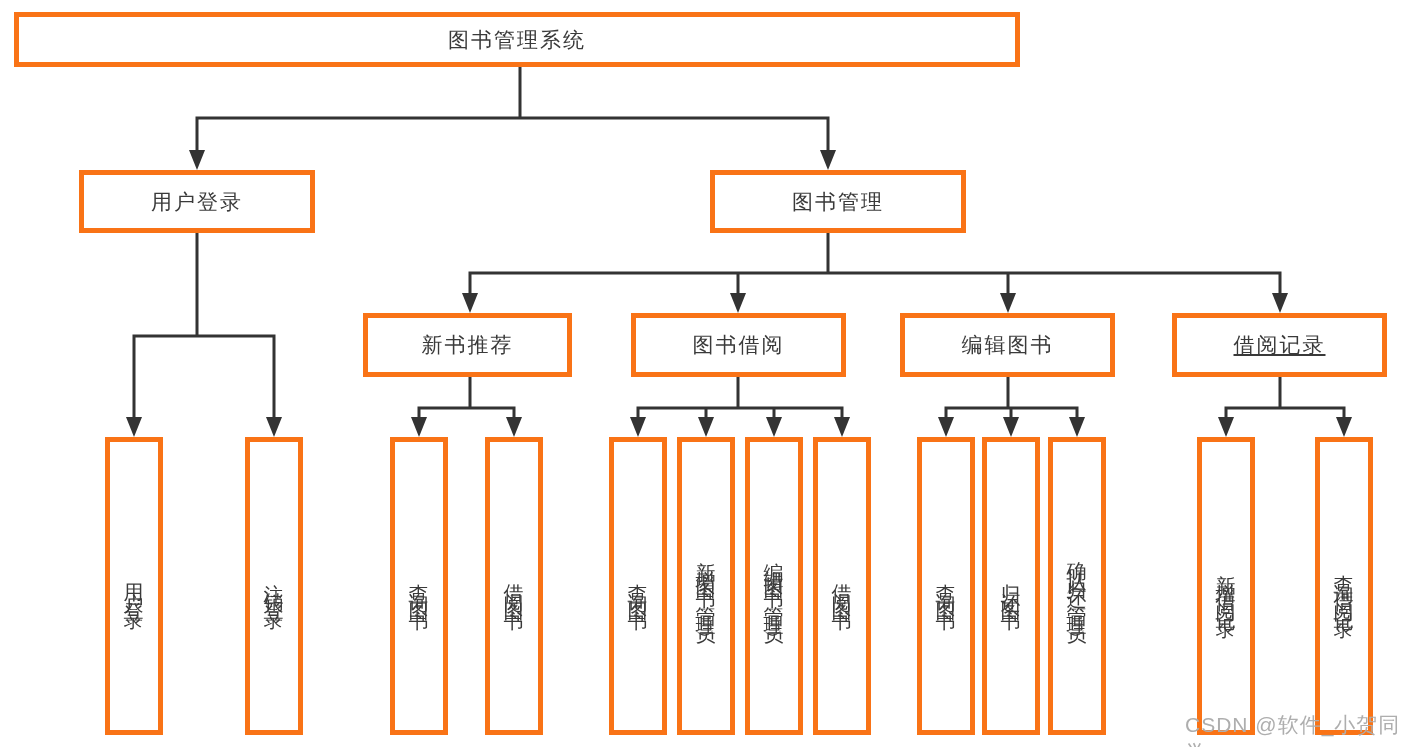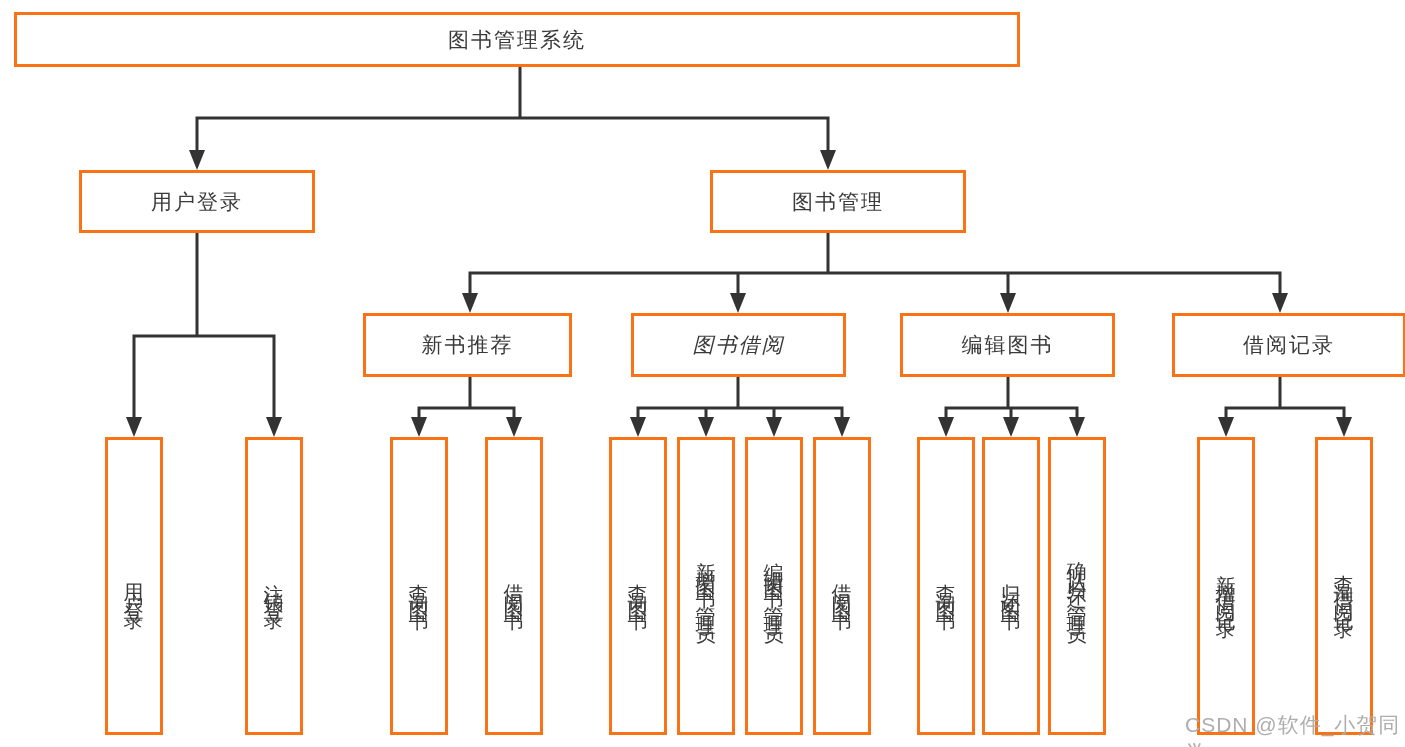--- a/index.html
+++ b/index.html
@@ -3,21 +3,21 @@
 <meta charset="utf-8">
 <style>
   html,body { margin:0; padding:0; background:#ffffff; }
   .stage {
     position:relative; width:1405px; height:747px; background:#ffffff;
     font-family:"Liberation Sans", sans-serif; overflow:hidden;
   }
   svg.connectors { position:absolute; left:0; top:0; width:1405px; height:747px; }
   .node {
     position:absolute; box-sizing:border-box;
-    border:3px solid #f97316; background:#ffffff;
+    border:5px solid #f97316; background:#ffffff;
     display:flex; align-items:center; justify-content:center;
     color:#3a3a3a; font-size:21px; letter-spacing:2px;
     z-index:2; white-space:nowrap;
   }
   .leaf {
     writing-mode:vertical-rl; text-orientation:mixed;
     font-size:20px; letter-spacing:9px; line-height:1;
     white-space:normal; letter-spacing:9px;
   }
   .watermark {
@@ -93,23 +93,23 @@
       <polygon points="1344,437 1336,417 1352,417"></polygon>
     </g>
   </svg>
 
   <div class="node" style="left:14px; top:12px; width:1006px; height:55px;">图书管理系统</div>
 
   <div class="node" style="left:79px; top:170px; width:236px; height:63px;">用户登录</div>
   <div class="node" style="left:710px; top:170px; width:256px; height:63px;">图书管理</div>
 
   <div class="node" style="left:363px; top:313px; width:209px; height:64px;">新书推荐</div>
-  <div class="node" style="left:631px; top:313px; width:215px; height:64px;font-style:italic;">图书借阅</div>
+  <div class="node" style="left:631px; top:313px; width:215px; height:64px;">图书借阅</div>
   <div class="node" style="left:900px; top:313px; width:215px; height:64px;">编辑图书</div>
-  <div class="node" style="left:1172px; top:313px; width:234px; height:64px;">借阅记录</div>
+  <div class="node" style="left:1172px; top:313px; width:215px; height:64px;text-decoration:underline;">借阅记录</div>
 
   <div class="node leaf" style="left:105px; top:437px; width:58px; height:298px;">用户登录</div>
   <div class="node leaf" style="left:245px; top:437px; width:58px; height:298px;">注销登录</div>
 
   <div class="node leaf" style="left:390px; top:437px; width:58px; height:298px;">查询图书</div>
   <div class="node leaf" style="left:485px; top:437px; width:58px; height:298px;">借阅图书</div>
 
   <div class="node leaf" style="left:609px; top:437px; width:58px; height:298px;">查询图书</div>
   <div class="node leaf" style="left:677px; top:437px; width:58px; height:298px;">新增图书（管理员）</div>
   <div class="node leaf" style="left:745px; top:437px; width:58px; height:298px;">编辑图书（管理员）</div>

